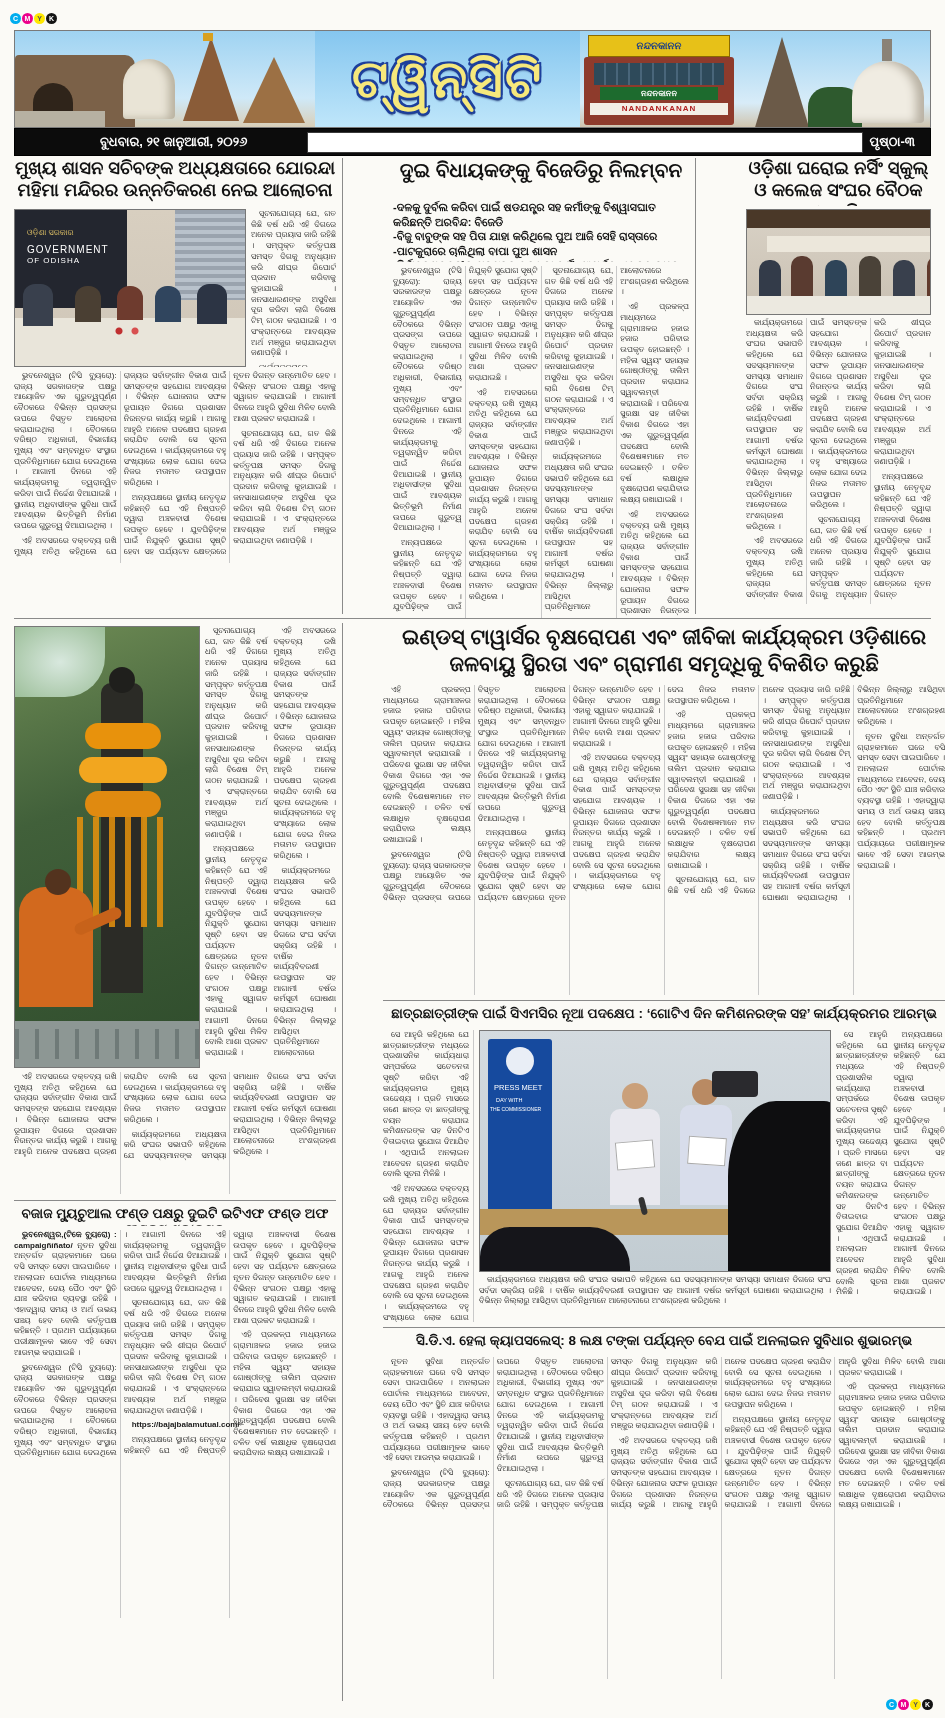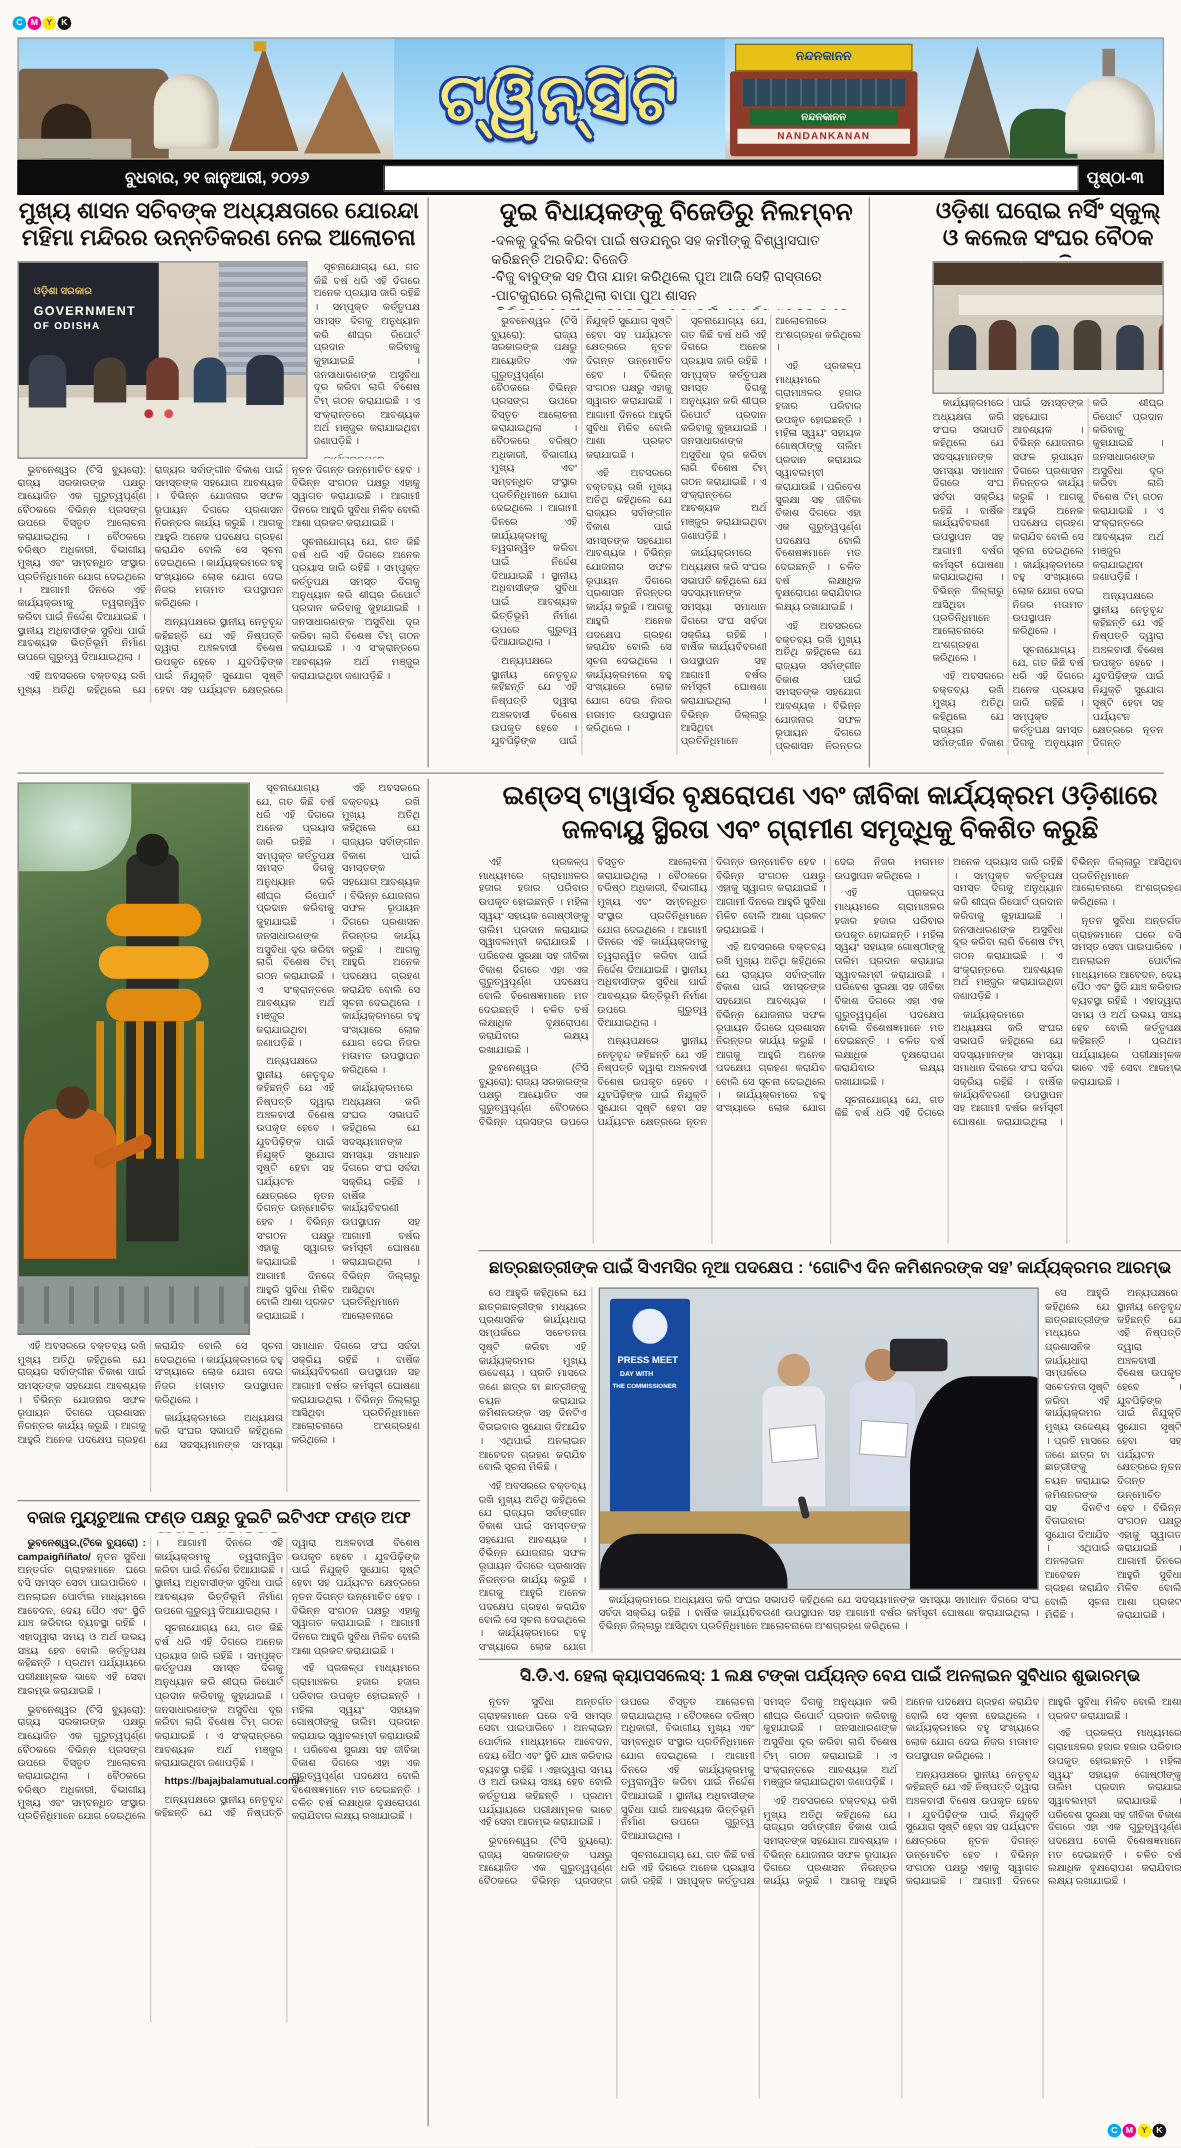--- a/index.html
+++ b/index.html
@@ -30,21 +30,21 @@
   
   .content{position:absolute;left:14px;right:14px;top:158px;bottom:12px;}
   .top-row{display:flex;height:456px;gap:44px;}
   .art-a{width:322px;border-right:1px solid #8a8a8a;padding-right:6px;}
   .art-b{width:296px;border-right:1px solid #8a8a8a;padding:0 6px;}
   .art-c{flex:1;padding-left:6px;}
   .headline{font-weight:bold;text-align:center;line-height:1.22;overflow:hidden;}
   .head-a{font-size:18px;height:48px;}
   .sub-a{font-size:11.5px;font-weight:bold;line-height:1.3;height:46px;overflow:hidden;margin-top:2px;}
   .head-b{font-size:20px;height:26px;}
-  .bullets{font-size:11px;font-weight:normal;line-height:1.32;height:62px;overflow:hidden;margin-top:2px;}
+  .bullets{font-size:11px;font-weight:bold;line-height:1.32;height:62px;overflow:hidden;margin-top:16px;}
   .head-c{font-size:18px;height:48px;}
   .body-txt{font-size:8px;line-height:1.34;text-align:justify;overflow:hidden;color:#1a1a1a;}
   .cols{column-gap:7px;column-rule:1px solid #c9c9c9;}
   .body-txt p{margin:0 0 4px 0;text-indent:8px;}
   .a-main{display:flex;height:158px;margin-top:3px;}
   .a-side{flex:1;padding-left:5px;}
   .a-body{height:192px;margin-top:4px;column-count:3;}
   .b-body{height:352px;margin-top:4px;column-count:4;}
   .photo{position:relative;overflow:hidden;border:1px solid #777;background:#cfc6b8;}
   .photo-a{width:230px;height:156px;}
@@ -66,21 +66,21 @@
   .g-main{display:flex;height:292px;margin-top:4px;}
   .g-left{width:86px;padding-right:4px;border-right:1px solid #c9c9c9;}
   .g-center{width:352px;margin:0 5px;display:flex;flex-direction:column;}
   .photo-g{height:240px;}
   .g-caption{flex:1;margin-top:3px;}
   .g-right{flex:1;column-count:2;column-gap:6px;}
   .head-h{font-size:13.5px;height:20px;border-top:1px solid #8a8a8a;margin-top:5px;padding-top:5px;}
   .h-body{height:322px;margin-top:4px;column-count:5;}
   .bold{font-weight:bold;}
   
-  .pic-label{position:absolute;color:#fff;font-weight:bold;white-space:nowrap;}
+  .pic-label{position:absolute;color:#fff;font-weight:normal;white-space:nowrap;}
 </style>
 </head>
 <body>
 
 <div class="page">
 
   <div class="cmyk cmyk-top">
     <div class="dot c">C</div>
     <div class="dot m">M</div>
     <div class="dot y">Y</div>
@@ -283,21 +283,21 @@
               <p>କାର୍ଯ୍ୟକ୍ରମରେ ଅଧ୍ୟକ୍ଷତା କରି ସଂଘର ସଭାପତି କହିଥିଲେ ଯେ ସଦସ୍ୟମାନଙ୍କ ସମସ୍ୟା ସମାଧାନ ଦିଗରେ ସଂଘ ସର୍ବଦା ସକ୍ରିୟ ରହିଛି । ବାର୍ଷିକ କାର୍ଯ୍ୟବିବରଣୀ ଉପସ୍ଥାପନ ସହ ଆଗାମୀ ବର୍ଷର କର୍ମସୂଚୀ ଘୋଷଣା କରାଯାଇଥିଲା । ବିଭିନ୍ନ ଜିଲ୍ଲାରୁ ଆସିଥିବା ପ୍ରତିନିଧିମାନେ ଆଲୋଚନାରେ ଅଂଶଗ୍ରହଣ କରିଥିଲେ ।</p>
             </div>
           </div>
           <div class="g-right body-txt">
             <p>ସେ ଆହୁରି କହିଥିଲେ ଯେ ଛାତ୍ରଛାତ୍ରୀଙ୍କ ମଧ୍ୟରେ ପ୍ରଶାସନିକ କାର୍ଯ୍ୟଧାରା ସମ୍ପର୍କରେ ସଚେତନତା ସୃଷ୍ଟି କରିବା ଏହି କାର୍ଯ୍ୟକ୍ରମର ମୁଖ୍ୟ ଉଦ୍ଦେଶ୍ୟ । ପ୍ରତି ମାସରେ ଜଣେ ଛାତ୍ର ବା ଛାତ୍ରୀଙ୍କୁ ଚୟନ କରାଯାଇ କମିଶନରଙ୍କ ସହ ଦିନଟିଏ ବିତାଇବାର ସୁଯୋଗ ଦିଆଯିବ । ଏଥିପାଇଁ ଅନଲାଇନ ଆବେଦନ ଗ୍ରହଣ କରାଯିବ ବୋଲି ସୂଚନା ମିଳିଛି ।</p>
             <p>ଅନ୍ୟପକ୍ଷରେ ସ୍ଥାନୀୟ ନେତୃବୃନ୍ଦ କହିଛନ୍ତି ଯେ ଏହି ନିଷ୍ପତ୍ତି ଦ୍ୱାରା ଅଞ୍ଚଳବାସୀ ବିଶେଷ ଉପକୃତ ହେବେ । ଯୁବପିଢ଼ିଙ୍କ ପାଇଁ ନିଯୁକ୍ତି ସୁଯୋଗ ସୃଷ୍ଟି ହେବା ସହ ପର୍ଯ୍ୟଟନ କ୍ଷେତ୍ରରେ ନୂତନ ଦିଗନ୍ତ ଉନ୍ମୋଚିତ ହେବ । ବିଭିନ୍ନ ସଂଗଠନ ପକ୍ଷରୁ ଏହାକୁ ସ୍ୱାଗତ କରାଯାଇଛି । ଆଗାମୀ ଦିନରେ ଆହୁରି ସୁବିଧା ମିଳିବ ବୋଲି ଆଶା ପ୍ରକଟ କରାଯାଇଛି ।</p>
             <p>ଏହି ଅବସରରେ ବକ୍ତବ୍ୟ ରଖି ମୁଖ୍ୟ ଅତିଥି କହିଥିଲେ ଯେ ରାଜ୍ୟର ସର୍ବାଙ୍ଗୀନ ବିକାଶ ପାଇଁ ସମସ୍ତଙ୍କ ସହଯୋଗ ଆବଶ୍ୟକ । ବିଭିନ୍ନ ଯୋଜନାର ସଫଳ ରୂପାୟନ ଦିଗରେ ପ୍ରଶାସନ ନିରନ୍ତର କାର୍ଯ୍ୟ କରୁଛି । ଆଗକୁ ଆହୁରି ଅନେକ ପଦକ୍ଷେପ ଗ୍ରହଣ କରାଯିବ ବୋଲି ସେ ସୂଚନା ଦେଇଥିଲେ । କାର୍ଯ୍ୟକ୍ରମରେ ବହୁ ସଂଖ୍ୟାରେ ଲୋକ ଯୋଗ ଦେଇ ନିଜର ମତାମତ ଉପସ୍ଥାପନ କରିଥିଲେ ।</p>
           </div>
         </div>
 
-        <div class="headline head-h">ସି.ଡି.ଏ. ହେଲା କ୍ୟାପସଲେସ୍: 1 ଲକ୍ଷ ଟଙ୍କା ପର୍ଯ୍ୟନ୍ତ ବେଯ ପାଇଁ ଅନଲାଇନ ସୁବିଧାର ଶୁଭାରମ୍ଭ</div>
+        <div class="headline head-h">ସି.ଡି.ଏ. ହେଲା କ୍ୟାପସଲେସ୍: 8 ଲକ୍ଷ ଟଙ୍କା ପର୍ଯ୍ୟନ୍ତ ବେଯ ପାଇଁ ଅନଲାଇନ ସୁବିଧାର ଶୁଭାରମ୍ଭ</div>
         <div class="h-body body-txt cols">
           <p>ନୂତନ ସୁବିଧା ଅନ୍ତର୍ଗତ ଗ୍ରାହକମାନେ ଘରେ ବସି ସମସ୍ତ ସେବା ପାଇପାରିବେ । ଅନଲାଇନ ପୋର୍ଟାଲ ମାଧ୍ୟମରେ ଆବେଦନ, ଦେୟ ପୈଠ ଏବଂ ସ୍ଥିତି ଯାଞ୍ଚ କରିବାର ବ୍ୟବସ୍ଥା ରହିଛି । ଏହାଦ୍ୱାରା ସମୟ ଓ ଅର୍ଥ ଉଭୟ ସଞ୍ଚୟ ହେବ ବୋଲି କର୍ତ୍ତୃପକ୍ଷ କହିଛନ୍ତି । ପ୍ରଥମ ପର୍ଯ୍ୟାୟରେ ପରୀକ୍ଷାମୂଳକ ଭାବେ ଏହି ସେବା ଆରମ୍ଭ କରାଯାଇଛି ।</p>
           <p>ଭୁବନେଶ୍ୱର (ଟିସି ବ୍ୟୁରୋ): ରାଜ୍ୟ ସରକାରଙ୍କ ପକ୍ଷରୁ ଆୟୋଜିତ ଏକ ଗୁରୁତ୍ୱପୂର୍ଣ୍ଣ ବୈଠକରେ ବିଭିନ୍ନ ପ୍ରସଙ୍ଗ ଉପରେ ବିସ୍ତୃତ ଆଲୋଚନା କରାଯାଇଥିଲା । ବୈଠକରେ ବରିଷ୍ଠ ଅଧିକାରୀ, ବିଭାଗୀୟ ମୁଖ୍ୟ ଏବଂ ସମ୍ବନ୍ଧିତ ସଂସ୍ଥାର ପ୍ରତିନିଧିମାନେ ଯୋଗ ଦେଇଥିଲେ । ଆଗାମୀ ଦିନରେ ଏହି କାର୍ଯ୍ୟକ୍ରମକୁ ତ୍ୱରାନ୍ୱିତ କରିବା ପାଇଁ ନିର୍ଦ୍ଦେଶ ଦିଆଯାଇଛି । ସ୍ଥାନୀୟ ଅଧିବାସୀଙ୍କ ସୁବିଧା ପାଇଁ ଆବଶ୍ୟକ ଭିତ୍ତିଭୂମି ନିର୍ମାଣ ଉପରେ ଗୁରୁତ୍ୱ ଦିଆଯାଇଥିଲା ।</p>
           <p>ସୂଚନାଯୋଗ୍ୟ ଯେ, ଗତ କିଛି ବର୍ଷ ଧରି ଏହି ଦିଗରେ ଅନେକ ପ୍ରୟାସ ଜାରି ରହିଛି । ସମ୍ପୃକ୍ତ କର୍ତ୍ତୃପକ୍ଷ ସମସ୍ତ ଦିଗକୁ ଅନୁଧ୍ୟାନ କରି ଶୀଘ୍ର ରିପୋର୍ଟ ପ୍ରଦାନ କରିବାକୁ କୁହାଯାଇଛି । ଜନସାଧାରଣଙ୍କ ଅସୁବିଧା ଦୂର କରିବା ଲାଗି ବିଶେଷ ଟିମ୍ ଗଠନ କରାଯାଇଛି । ଏ ସଂକ୍ରାନ୍ତରେ ଆବଶ୍ୟକ ଅର୍ଥ ମଞ୍ଜୁର କରାଯାଇଥିବା ଜଣାପଡ଼ିଛି ।</p>
           <p>ଏହି ଅବସରରେ ବକ୍ତବ୍ୟ ରଖି ମୁଖ୍ୟ ଅତିଥି କହିଥିଲେ ଯେ ରାଜ୍ୟର ସର୍ବାଙ୍ଗୀନ ବିକାଶ ପାଇଁ ସମସ୍ତଙ୍କ ସହଯୋଗ ଆବଶ୍ୟକ । ବିଭିନ୍ନ ଯୋଜନାର ସଫଳ ରୂପାୟନ ଦିଗରେ ପ୍ରଶାସନ ନିରନ୍ତର କାର୍ଯ୍ୟ କରୁଛି । ଆଗକୁ ଆହୁରି ଅନେକ ପଦକ୍ଷେପ ଗ୍ରହଣ କରାଯିବ ବୋଲି ସେ ସୂଚନା ଦେଇଥିଲେ । କାର୍ଯ୍ୟକ୍ରମରେ ବହୁ ସଂଖ୍ୟାରେ ଲୋକ ଯୋଗ ଦେଇ ନିଜର ମତାମତ ଉପସ୍ଥାପନ କରିଥିଲେ ।</p>
           <p>ଅନ୍ୟପକ୍ଷରେ ସ୍ଥାନୀୟ ନେତୃବୃନ୍ଦ କହିଛନ୍ତି ଯେ ଏହି ନିଷ୍ପତ୍ତି ଦ୍ୱାରା ଅଞ୍ଚଳବାସୀ ବିଶେଷ ଉପକୃତ ହେବେ । ଯୁବପିଢ଼ିଙ୍କ ପାଇଁ ନିଯୁକ୍ତି ସୁଯୋଗ ସୃଷ୍ଟି ହେବା ସହ ପର୍ଯ୍ୟଟନ କ୍ଷେତ୍ରରେ ନୂତନ ଦିଗନ୍ତ ଉନ୍ମୋଚିତ ହେବ । ବିଭିନ୍ନ ସଂଗଠନ ପକ୍ଷରୁ ଏହାକୁ ସ୍ୱାଗତ କରାଯାଇଛି । ଆଗାମୀ ଦିନରେ ଆହୁରି ସୁବିଧା ମିଳିବ ବୋଲି ଆଶା ପ୍ରକଟ କରାଯାଇଛି ।</p>
           <p>ଏହି ପ୍ରକଳ୍ପ ମାଧ୍ୟମରେ ଗ୍ରାମାଞ୍ଚଳର ହଜାର ହଜାର ପରିବାର ଉପକୃତ ହୋଇଛନ୍ତି । ମହିଳା ସ୍ୱୟଂ ସହାୟକ ଗୋଷ୍ଠୀଙ୍କୁ ତାଲିମ ପ୍ରଦାନ କରାଯାଇ ସ୍ୱାବଲମ୍ବୀ କରାଯାଉଛି । ପରିବେଶ ସୁରକ୍ଷା ସହ ଜୀବିକା ବିକାଶ ଦିଗରେ ଏହା ଏକ ଗୁରୁତ୍ୱପୂର୍ଣ୍ଣ ପଦକ୍ଷେପ ବୋଲି ବିଶେଷଜ୍ଞମାନେ ମତ ଦେଇଛନ୍ତି । ଚଳିତ ବର୍ଷ ଲକ୍ଷାଧିକ ବୃକ୍ଷରୋପଣ କରାଯିବାର ଲକ୍ଷ୍ୟ ରଖାଯାଇଛି ।</p>
         </div>
       </div>
     </div>

